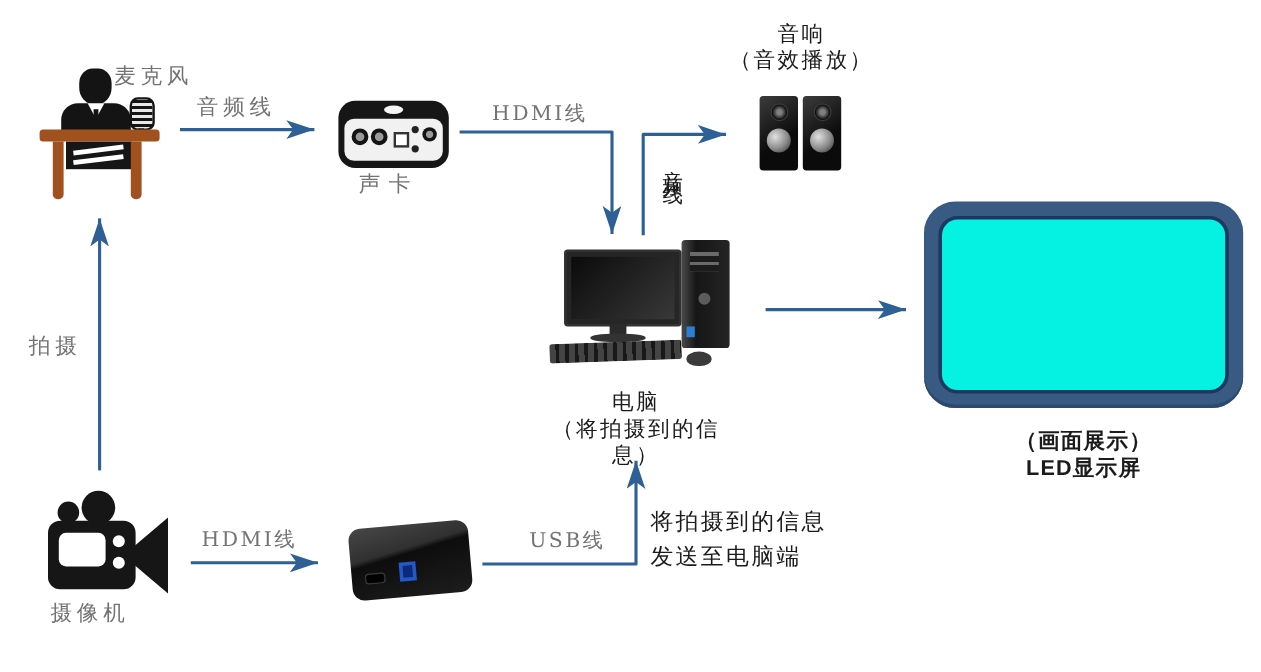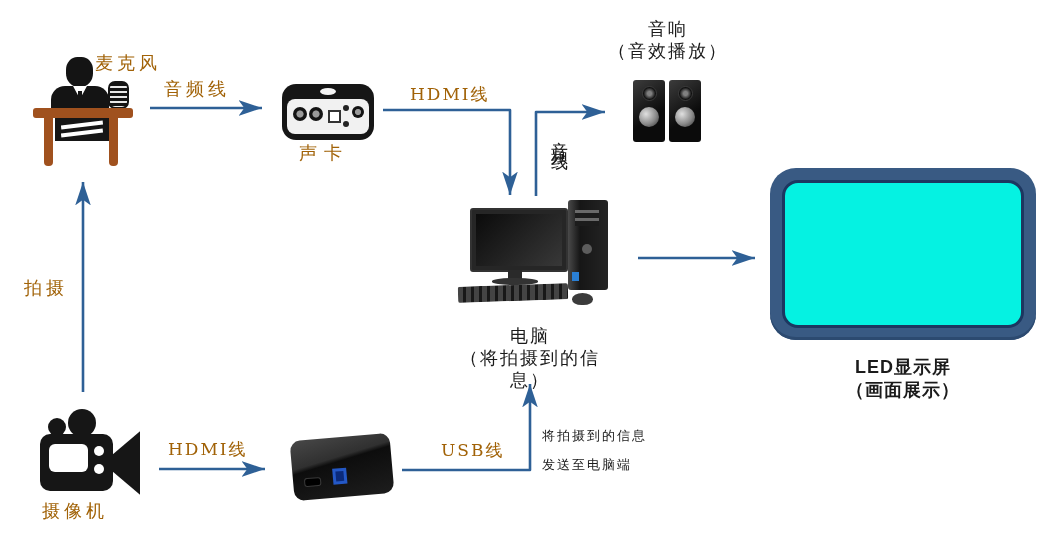--- a/index.html
+++ b/index.html
@@ -4,27 +4,27 @@
 <style>
   html,body{margin:0;padding:0;background:#fff;}
   .canvas{
     position:relative;width:1051px;height:560px;background:#ffffff;
     overflow:hidden;font-family:"DejaVu Serif", serif;color:#1b1b1b;
   }
   .abs{position:absolute;}
   svg.connectors{position:absolute;left:0;top:0;pointer-events:none;}
 
   
-  .lbl{position:absolute;font-size:18px;letter-spacing:4px;white-space:nowrap;color:#a16207;}
+  .lbl{position:absolute;font-size:18px;letter-spacing:4px;white-space:nowrap;color:#737373;}
   .lbl.cable{font-size:17px;letter-spacing:2px;}
   .lbl-block{position:absolute;text-align:center;font-size:18px;line-height:22px;letter-spacing:2px;}
   .lbl-vert{position:absolute;writing-mode:vertical-rl;text-orientation:upright;
             font-size:17px;letter-spacing:6px;}
   .led-caption{font-family:"Liberation Sans", sans-serif;font-weight:600;letter-spacing:1px;font-size:18px;line-height:23px;}
-  .note{position:absolute;font-size:13px;line-height:29px;letter-spacing:2px;white-space:nowrap;}
+  .note{position:absolute;font-size:19px;line-height:29px;letter-spacing:2px;white-space:nowrap;}
 
   
   .presenter{left:33px;top:55px;width:100px;height:112px;}
   .pd-head{position:absolute;left:33px;top:2px;width:27px;height:30px;background:#141414;border-radius:42% 42% 46% 46%;}
   .pd-body{position:absolute;left:18px;top:31px;width:58px;height:26px;background:#141414;border-radius:14px 14px 0 0;}
   .pd-collar{position:absolute;left:40px;top:31px;width:0;height:0;
     border-left:7px solid transparent;border-right:7px solid transparent;border-top:13px solid #ffffff;}
   .pd-tie{position:absolute;left:45px;top:36px;width:4px;height:16px;background:#141414;}
   .pd-mic-head{position:absolute;left:75px;top:26px;width:17px;height:24px;border-radius:7px;
     background:repeating-linear-gradient(180deg,#141414 0 3px,#e8e8e8 3px 5px);border:2px solid #141414;}
@@ -187,22 +187,22 @@
   <div class="lbl-block" style="left:454px;top:325px;width:152px;text-align:center;">
     <div>电脑</div>
     <div>（将拍摄到的信息）</div>
   </div>
 
   <div class="abs led">
     <div class="led-frame"></div>
     <div class="led-screenface"></div>
   </div>
   <div class="lbl-block led-caption" style="left:833px;top:356px;width:140px;">
+    <div>（画面展示）</div>
     <div>LED显示屏</div>
-    <div>（画面展示）</div>
   </div>
 
   <div class="lbl" style="left:24px;top:276px;">拍摄</div>
 
   <div class="abs camera">
     <div class="cam-reel-s"></div>
     <div class="cam-reel-b"></div>
     <div class="cam-body"></div>
     <div class="cam-screen"></div>
     <div class="cam-dot" style="left:54px;top:38px;"></div>

